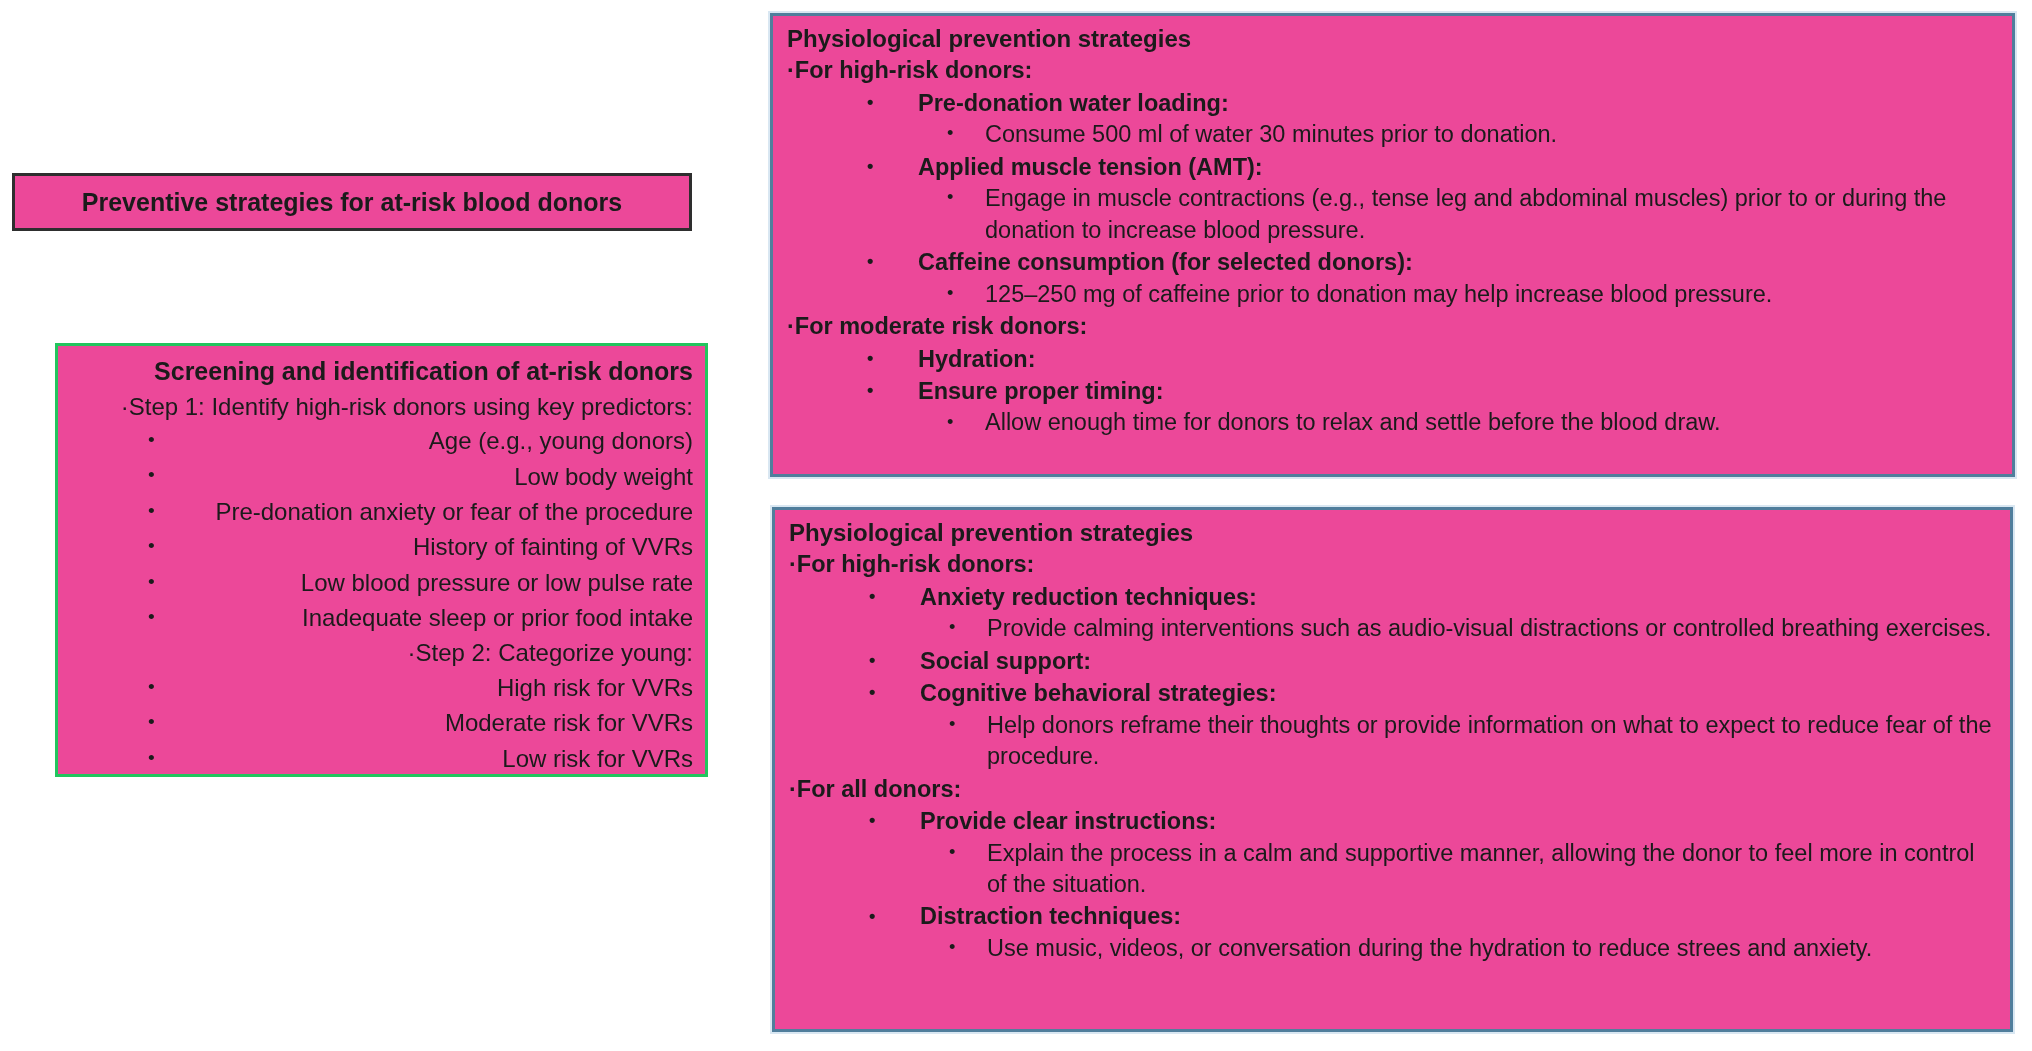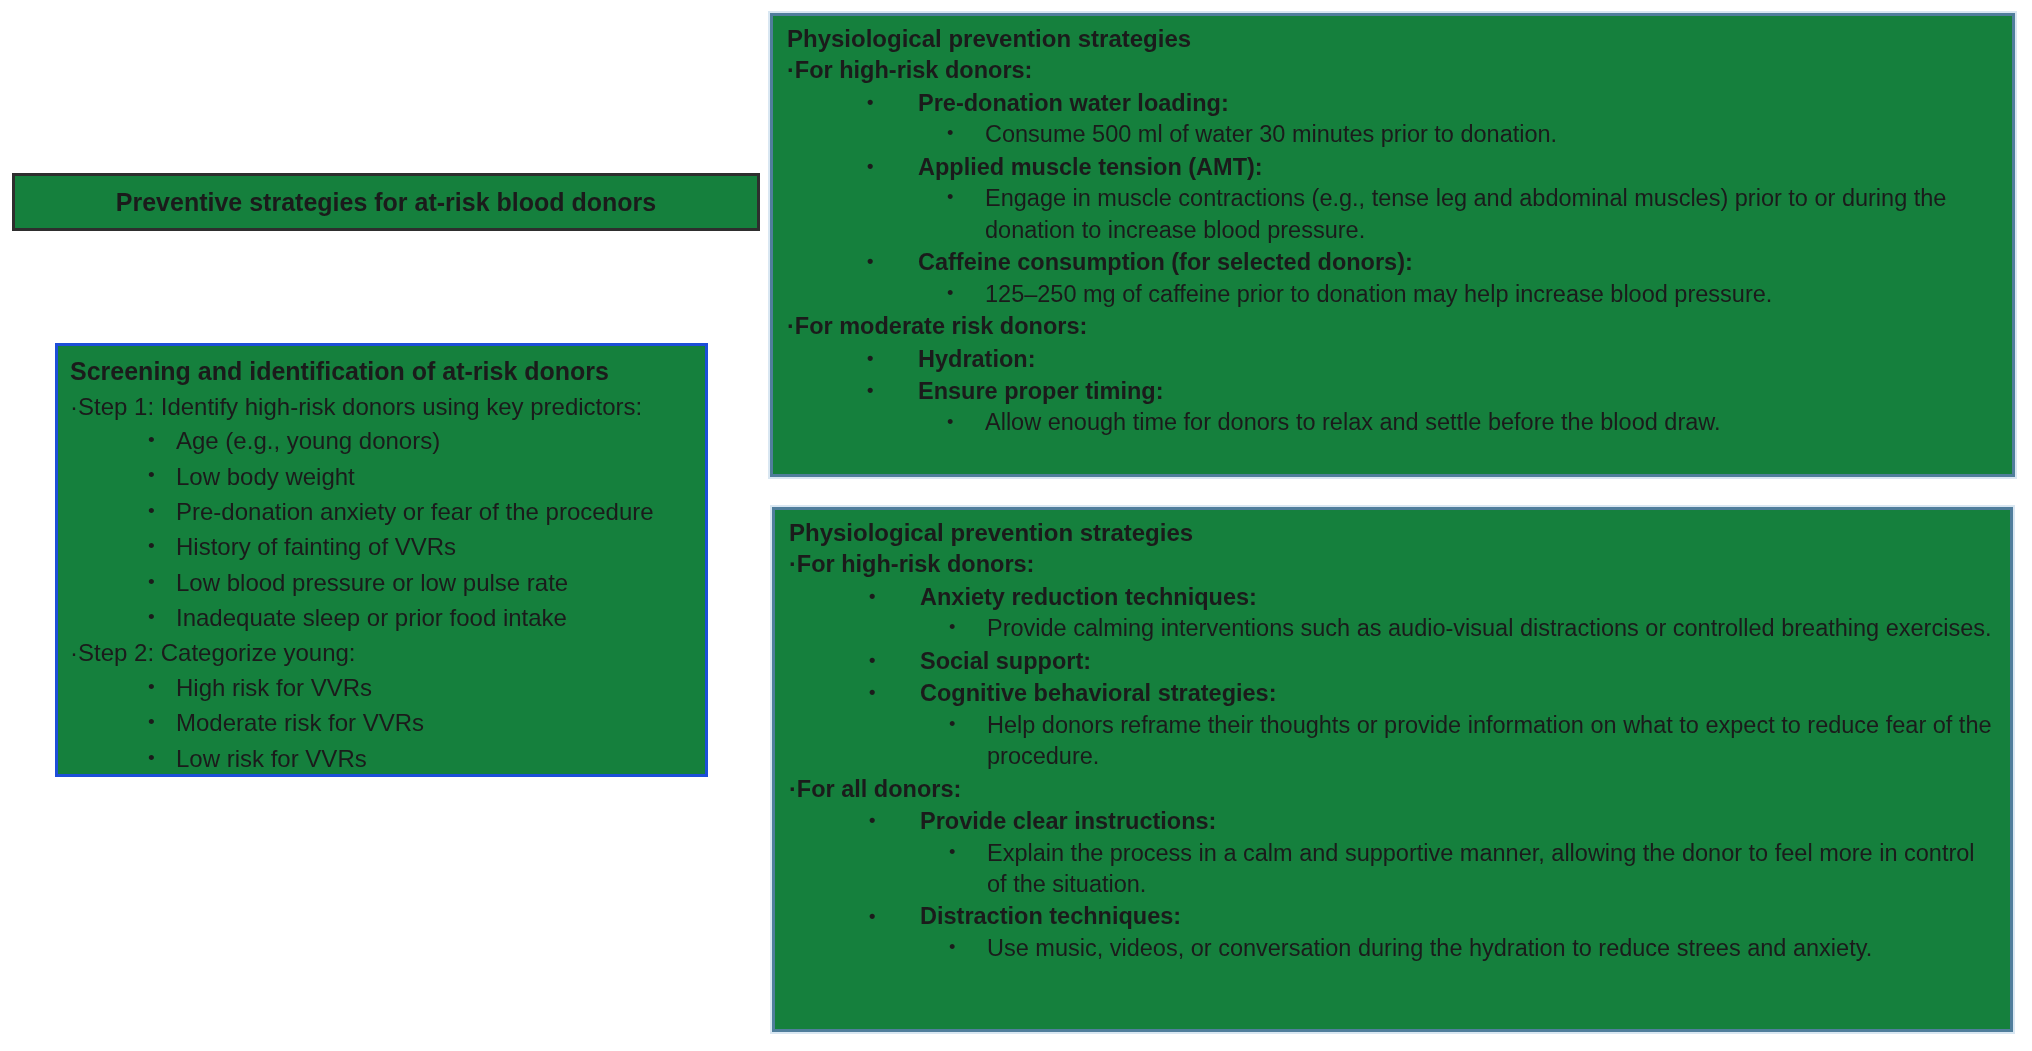--- a/index.html
+++ b/index.html
@@ -5,36 +5,36 @@
   html,body{margin:0;padding:0;background:#ffffff;}
   .canvas{
     position:relative;
     width:2032px;
     height:1051px;
     background:#ffffff;
     font-family:"Liberation Sans", sans-serif;
     color:#1b1b1b;
     overflow:hidden;
   }
-  .box{position:absolute;box-sizing:border-box;background:#15803d;}
+  .box{position:absolute;box-sizing:border-box;background:#ec4899;}
 
   
   #title-box{
-    left:12px;top:173px;width:748px;height:58px;
+    left:12px;top:173px;width:680px;height:58px;
     border:3px solid #2e2e2e;
     display:flex;align-items:center;justify-content:center;
     font-weight:bold;font-size:25px;
   }
 
   
   #screening-box{
     left:55px;top:343px;width:653px;height:434px;
-    border:3px solid #1d4ed8;
+    border:3px solid #22c55e;
     padding:9px 12px;
-    font-size:24px;line-height:1.35;
+    font-size:24px;line-height:1.35;text-align:right;
   }
   #screening-box .bt{font-weight:bold;font-size:25px;margin-bottom:2px;}
   #screening-box .sh{margin-bottom:2px;}
   #screening-box .sh .b{font-weight:normal;}
   #screening-box .li{
     position:relative;margin-left:78px;padding-left:28px;margin-bottom:3px;
   }
   #screening-box .li::before{
     content:"•";position:absolute;left:0;top:0.10em;font-size:0.80em;
   }

